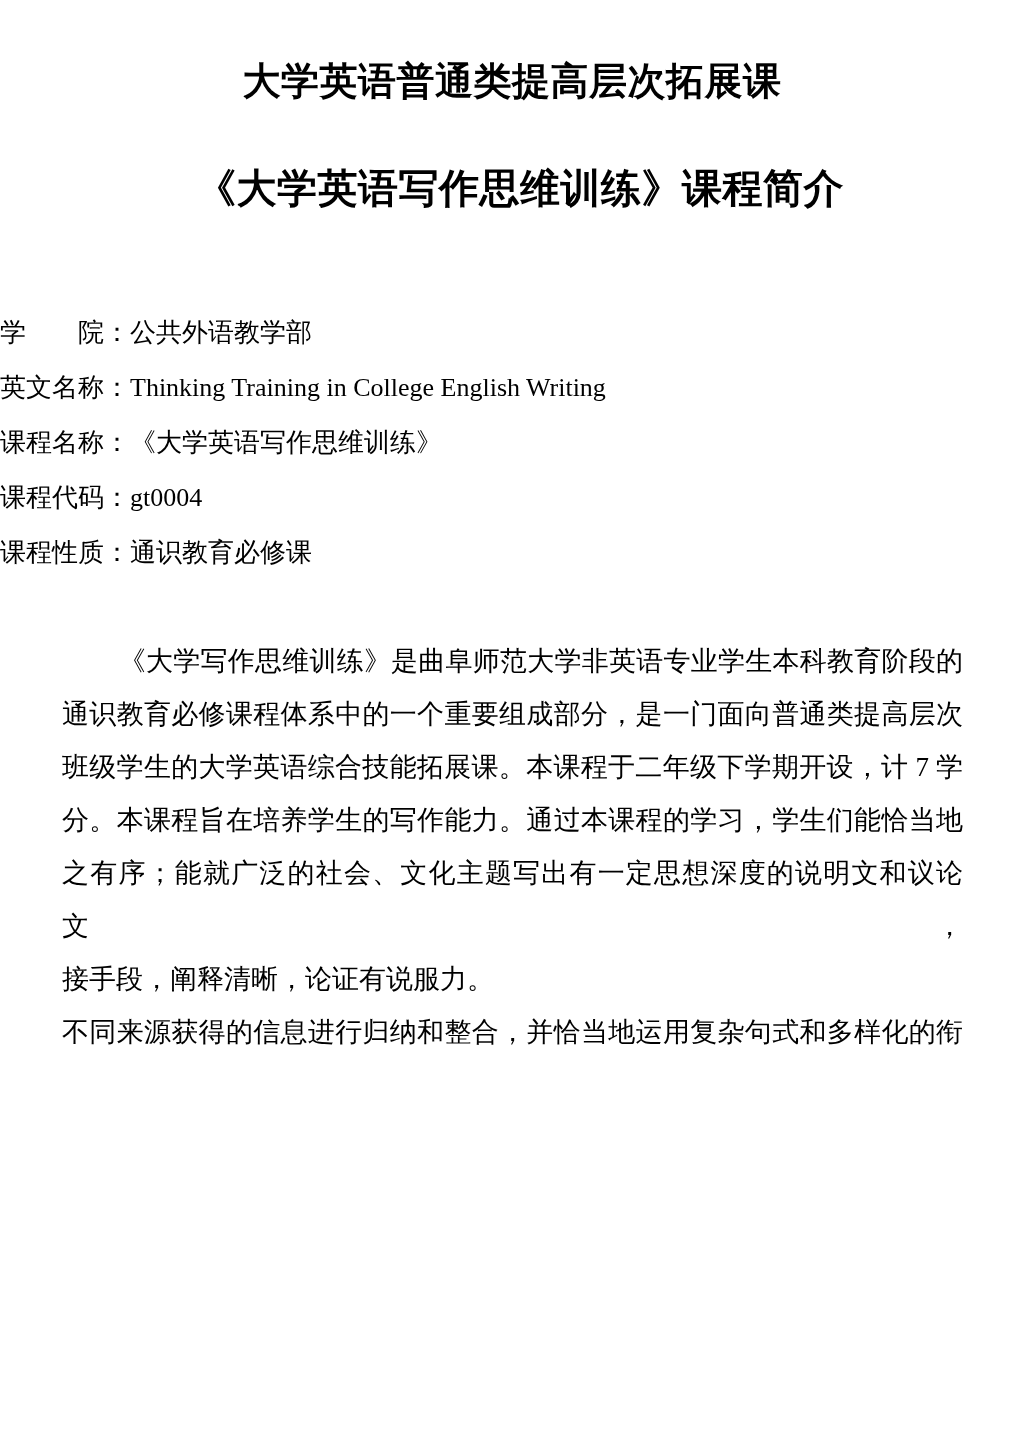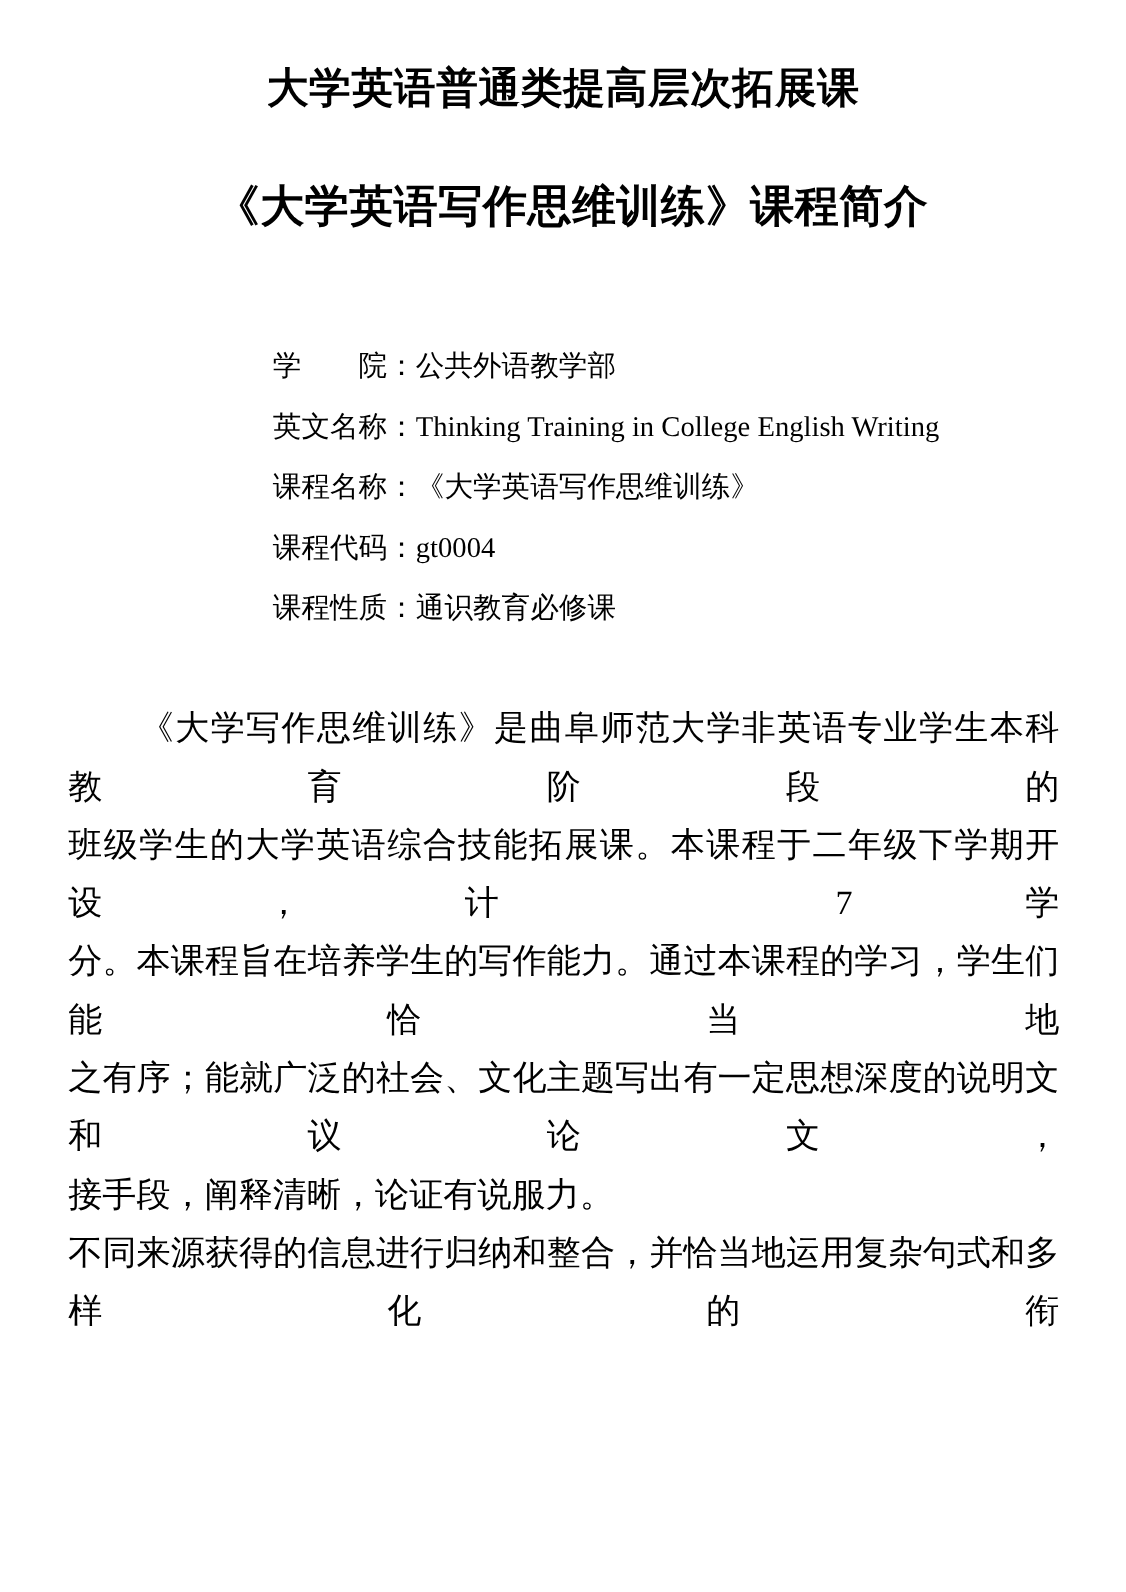--- a/index.html
+++ b/index.html
@@ -30,35 +30,34 @@
     line-height: 50px;
   }
   .title2 {
     margin-top: 56px;
     font-size: 40px;
     line-height: 52px;
     padding-left: 16px;
   }
   .info-block {
     margin-top: 91px;
-    padding-left: 248px;
     font-size: 26px;
     line-height: 55px;
   }
   .info-row {
     white-space: nowrap;
   }
   .info-label, .info-value {
     display: inline;
   }
   .body-text {
     margin-top: 55px;
     margin-left: 62px;
     width: 901px;
-    font-size: 31px;
+    font-size: 27px;
     line-height: 53px;
     font-family: Liberation Serif, serif;
   }
   .body-line {
     text-align: justify;
     text-align-last: justify;
     text-justify: inter-ideograph;
   }
   .body-line.first {
     text-indent: 2.1em;
@@ -89,20 +88,21 @@
     <div class="info-row">
       <span class="info-label">课程代码：</span><span class="info-value">gt0004</span>
     </div>
     <div class="info-row">
       <span class="info-label">课程性质：</span><span class="info-value">通识教育必修课</span>
     </div>
   </div>
 
   <div class="body-text">
     <div class="body-line first">《大学写作思维训练》是曲阜师范大学非英语专业学生本科教育阶段的</div>
+    <div class="body-line">通识教育必修课程体系中的一个重要组成部分，是一门面向普通类提高层次</div>
     <div class="body-line">班级学生的大学英语综合技能拓展课。本课程于二年级下学期开设，计 7 学</div>
     <div class="body-line">分。本课程旨在培养学生的写作能力。通过本课程的学习，学生们能恰当地</div>
     <div class="body-line">之有序；能就广泛的社会、文化主题写出有一定思想深度的说明文和议论文，</div>
     <div class="body-line last">接手段，阐释清晰，论证有说服力。</div>
     <div class="body-line">不同来源获得的信息进行归纳和整合，并恰当地运用复杂句式和多样化的衔</div>
   </div>
 
 </div>
 
 </body></html>

